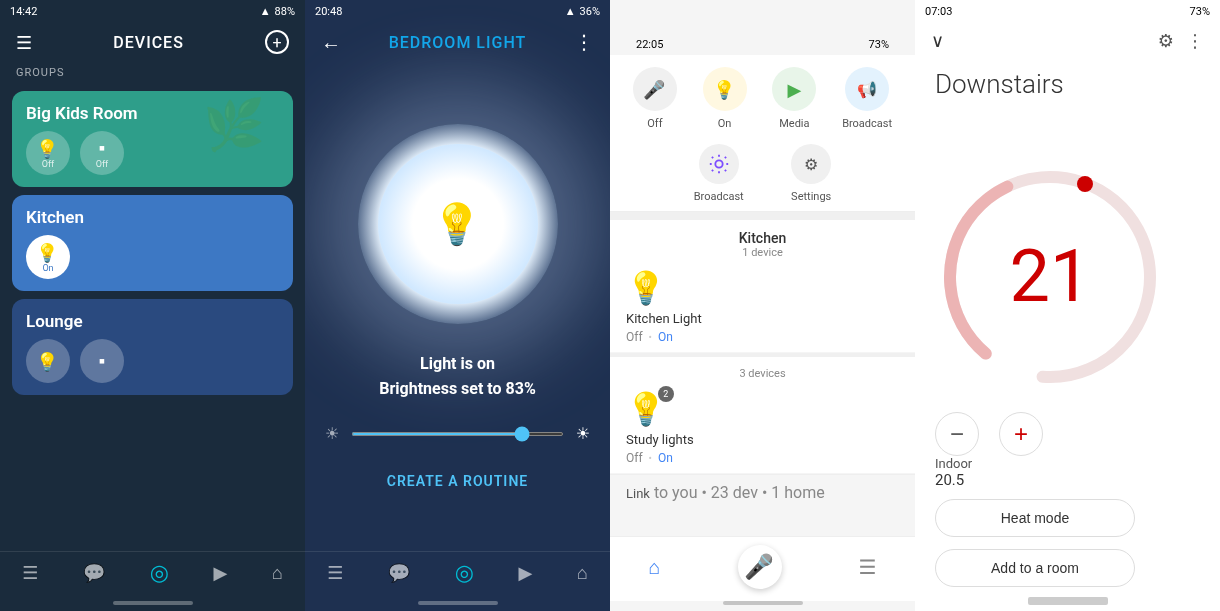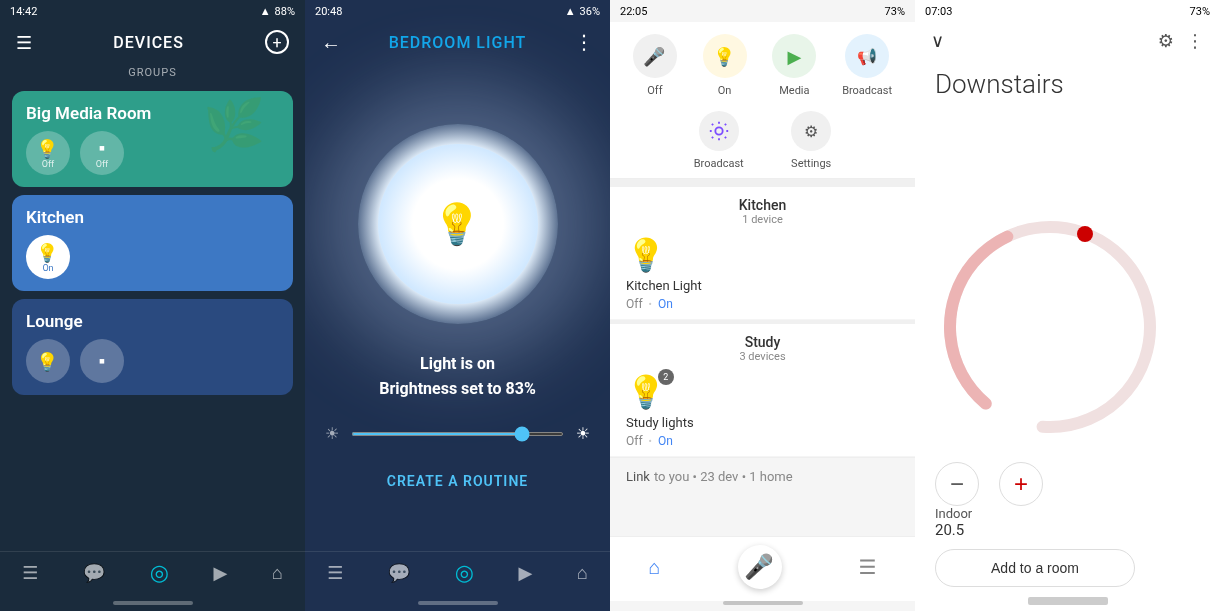--- a/index.html
+++ b/index.html
@@ -46,21 +46,20 @@
       font-size: 16px;
       font-weight: 500;
       letter-spacing: 1px;
       text-align: center;
     }
     .panel1-groups-label {
       padding: 4px 16px;
       color: rgba(255,255,255,0.6);
       font-size: 11px;
       letter-spacing: 1px;
-      text-align: center;
     }
     .panel1-content {
       flex: 1;
       overflow-y: auto;
       padding: 8px 12px;
       display: flex;
       flex-direction: column;
       gap: 8px;
     }
     .room-card {
@@ -202,24 +201,25 @@
       width: 305px;
       height: 611px;
       background: #f5f5f5;
       display: flex;
       flex-direction: column;
       overflow: hidden;
     }
     .panel3-status-bar {
       display: flex;
       justify-content: space-between;
-      padding: 4px 10px;
+      padding: 4px 26px;
       font-size: 11px;
       height: 22px;
       align-items: center;
+      margin-top: 33px;
     }
     .panel3-top-actions {
       display: flex;
       justify-content: space-around;
       padding: 12px 10px 6px;
       background: white;
     }
     .action-item {
       display: flex;
       flex-direction: column;
@@ -482,21 +482,21 @@
   </div>
   <div class="panel1-header">
     <span style="color:white;font-size:18px;">☰</span>
     <span class="title">DEVICES</span>
     <span style="color:white;font-size:20px;border:2px solid white;border-radius:50%;width:24px;height:24px;display:flex;align-items:center;justify-content:center;font-size:16px;">+</span>
   </div>
   <div class="panel1-groups-label">GROUPS</div>
   <div class="panel1-content">
 
     <div class="room-card teal">
-      <div class="room-card-title">Big Media Room</div>
+      <div class="room-card-title">Big Kids Room</div>
       <div class="room-card-devices">
         <div class="device-btn off">
           <span style="font-size:18px;">💡</span>
           <span style="font-size:9px;color:rgba(255,255,255,0.8);">Off</span>
         </div>
         <div class="device-btn off">
           <span style="font-size:18px;">▪</span>
           <span style="font-size:9px;color:rgba(255,255,255,0.8);">Off</span>
         </div>
       </div>
@@ -640,42 +640,41 @@
           <span class="toggle-on">On</span>
         </div>
       </div>
     </div>
   </div>
 
   <div class="section-divider" style="height:4px;"></div>
 
   <div class="room-section">
     <div class="room-section-header">
-      <div class="room-section-name">Study</div>
       <div class="room-section-count">3 devices</div>
     </div>
     <div class="device-row">
       <div class="device-item">
         <div class="device-icon-area" style="position:relative;">
           <span style="font-size:32px;">💡</span>
           <span class="device-count-badge">2</span>
         </div>
         <span class="device-name">Study lights</span>
         <div class="device-toggle-row">
           <span class="toggle-off">Off</span>
           <span class="dot-separator">•</span>
           <span class="toggle-on">On</span>
         </div>
       </div>
     </div>
   </div>
 
   <div style="background:#f5f5f5;padding:8px 16px;border-top:1px solid #eee;">
     <span class="linked-header">Link</span>
-    <span style="font-size:13px;color:#888;"> to you • 23 dev • 1 home</span>
+    <span style="font-size:16px;color:#888;"> to you • 23 dev • 1 home</span>
   </div>
 
   <div class="panel3-bottom-nav" style="position:relative;">
     <span style="font-size:20px;color:#4285f4;">⌂</span>
     <span style="font-size:24px;color:#ea4335;background:white;border-radius:50%;width:44px;height:44px;display:flex;align-items:center;justify-content:center;box-shadow:0 2px 6px rgba(0,0,0,0.2);">🎤</span>
     <span style="font-size:20px;color:#888;">☰</span>
   </div>
   <div class="home-bar-dark"></div>
 </div>
 
@@ -696,23 +695,27 @@
     <div class="panel4-title">Downstairs</div>
     <div class="thermostat-ring">
       <svg viewBox="0 0 230 230" width="230" height="230">
 
         <circle cx="115" cy="115" r="100" fill="none" stroke="#f0e0e0" stroke-width="12" stroke-dasharray="565 65" stroke-dashoffset="0" stroke-linecap="round" transform="rotate(130 115 115)"></circle>
 
         <circle cx="115" cy="115" r="100" fill="none" stroke="#e88888" stroke-width="12" stroke-dasharray="200 430" stroke-dashoffset="0" stroke-linecap="round" transform="rotate(130 115 115)" opacity="0.5"></circle>
 
         <circle cx="150" cy="22" r="8" fill="#cc0000"></circle>
       </svg>
+      <div class="thermostat-center">
+        <div class="temp-number">21</div>
+      </div>
     </div>
     <div class="thermostat-controls">
       <button class="thermo-btn" style="font-size:24px;font-weight:300;">−</button>
       <button class="thermo-btn" style="font-size:24px;font-weight:300;color:#cc0000;">+</button>
     </div>
     <div class="indoor-label">Indoor</div>
     <div class="indoor-temp">20.5</div>
+    <button class="heat-mode-btn">Heat mode</button>
     <button class="add-room-btn">Add to a room</button>
   </div>
   <div class="home-bar-dark" style="margin-top:auto;padding-bottom:8px;"></div>
 </div>
 
 </body></html>

